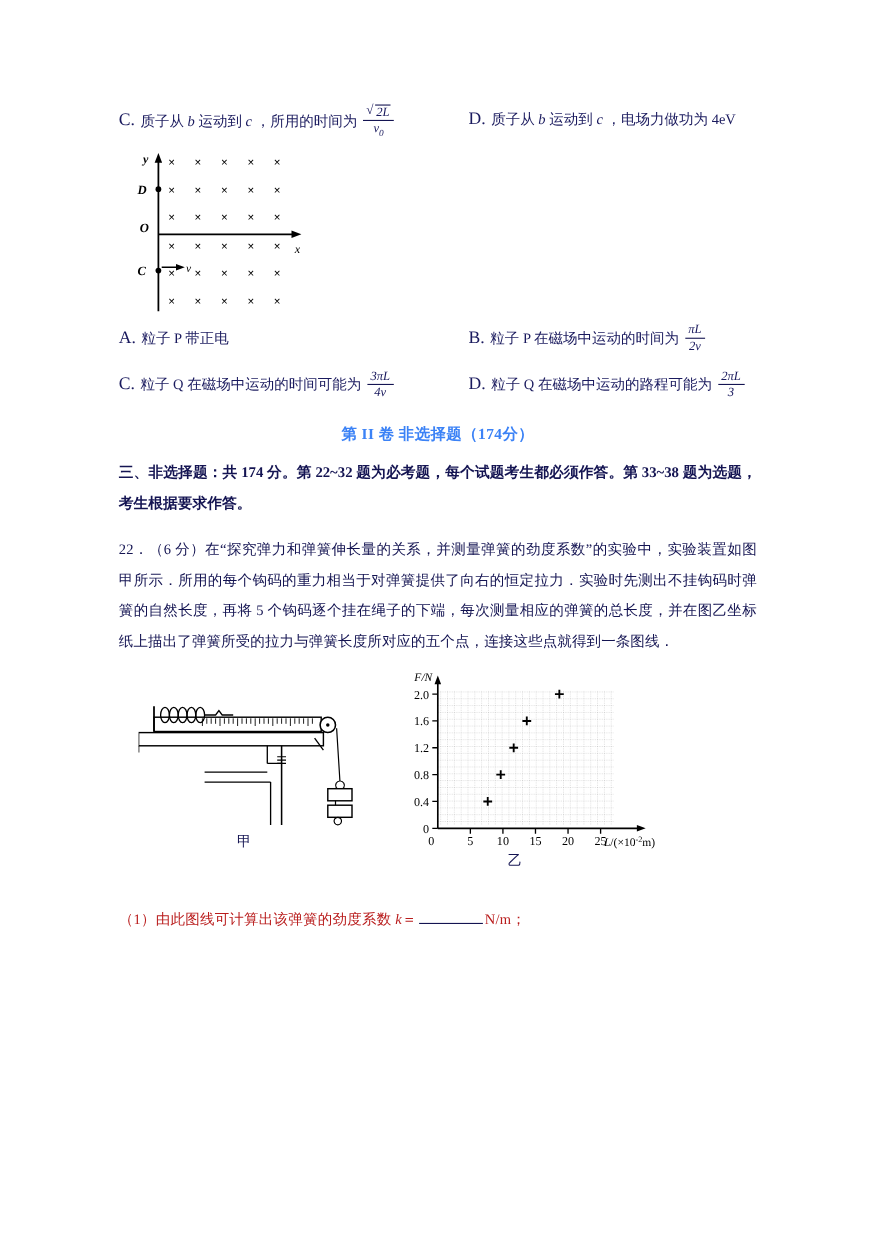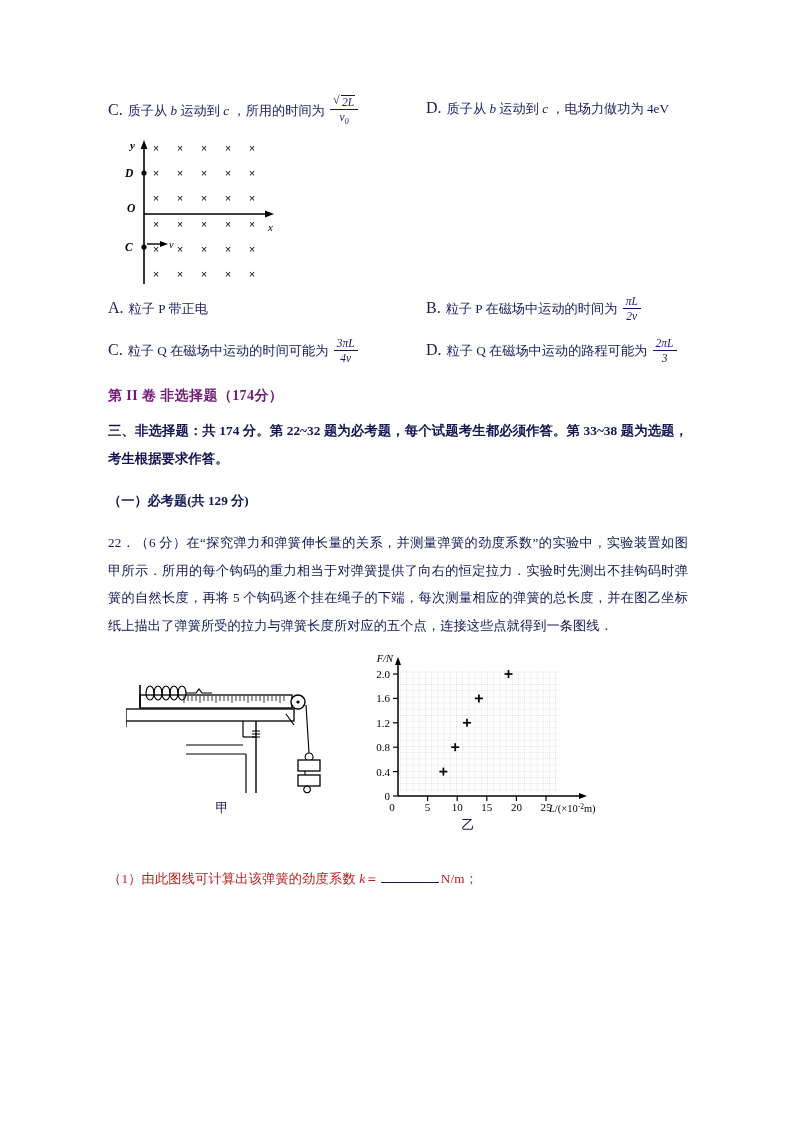--- a/index.html
+++ b/index.html
@@ -108,24 +108,24 @@
     border-top: 1.1px solid #141452;
     padding: 0 1px;
     display: inline-block;
   }
   .sub { font-size: 8.5px; vertical-align: sub; font-style: italic;}
 
   
   .vol-head {
     font-size: 14px;
     font-weight: bold;
-    text-align: left;
+    text-align: center;
     letter-spacing: 0.4px;
     margin-top: 10px;
-    color: #701a75;
+    color: #3b82f6;
   }
   .sec-head {
     font-size: 13.4px;
     font-weight: bold;
     line-height: 28px;
     color: #141452;
     text-align: justify;
   }
   .subsec-head {
     font-size: 13.2px;
@@ -303,21 +303,20 @@
             <span class="den">3</span>
           </span>
         </span>
       </div>
     </div>
 
     <div class="vol-head" style="margin-top:22px;">第 II 卷 非选择题（174分）</div>
 
     <div class="sec-head" style="margin-top:12px;">三、非选择题：共 174 分。第 22~32 题为必考题，每个试题考生都必须作答。第 33~38 题为选题，考生根据要求作答。</div>
 
-    <div class="subsec-head" style="margin-top:14px;">（一）必考题(共 129 分)</div>
 
     <div class="para" style="margin-top:14px;">
       <span>22．</span><span>（6 分）</span><span>在“探究弹力和弹簧伸长量的关系，并测量弹簧的劲度系数”的实验中，实验装置如图甲所示．所用的每个钩码的重力相当于对弹簧提供了向右的恒定拉力．实验时先测出不挂钩码时弹簧的自然长度，再将 5 个钩码逐个挂在绳子的下端，每次测量相应的弹簧的总长度，并在图乙坐标纸上描出了弹簧所受的拉力与弹簧长度所对应的五个点，连接这些点就得到一条图线．</span>
     </div>
 
     <div class="fig-row">
 
       <div class="fig-apparatus">
         <svg width="230" height="150" viewBox="0 0 230 150">
           <g stroke="#000" fill="none" stroke-width="1.3">

